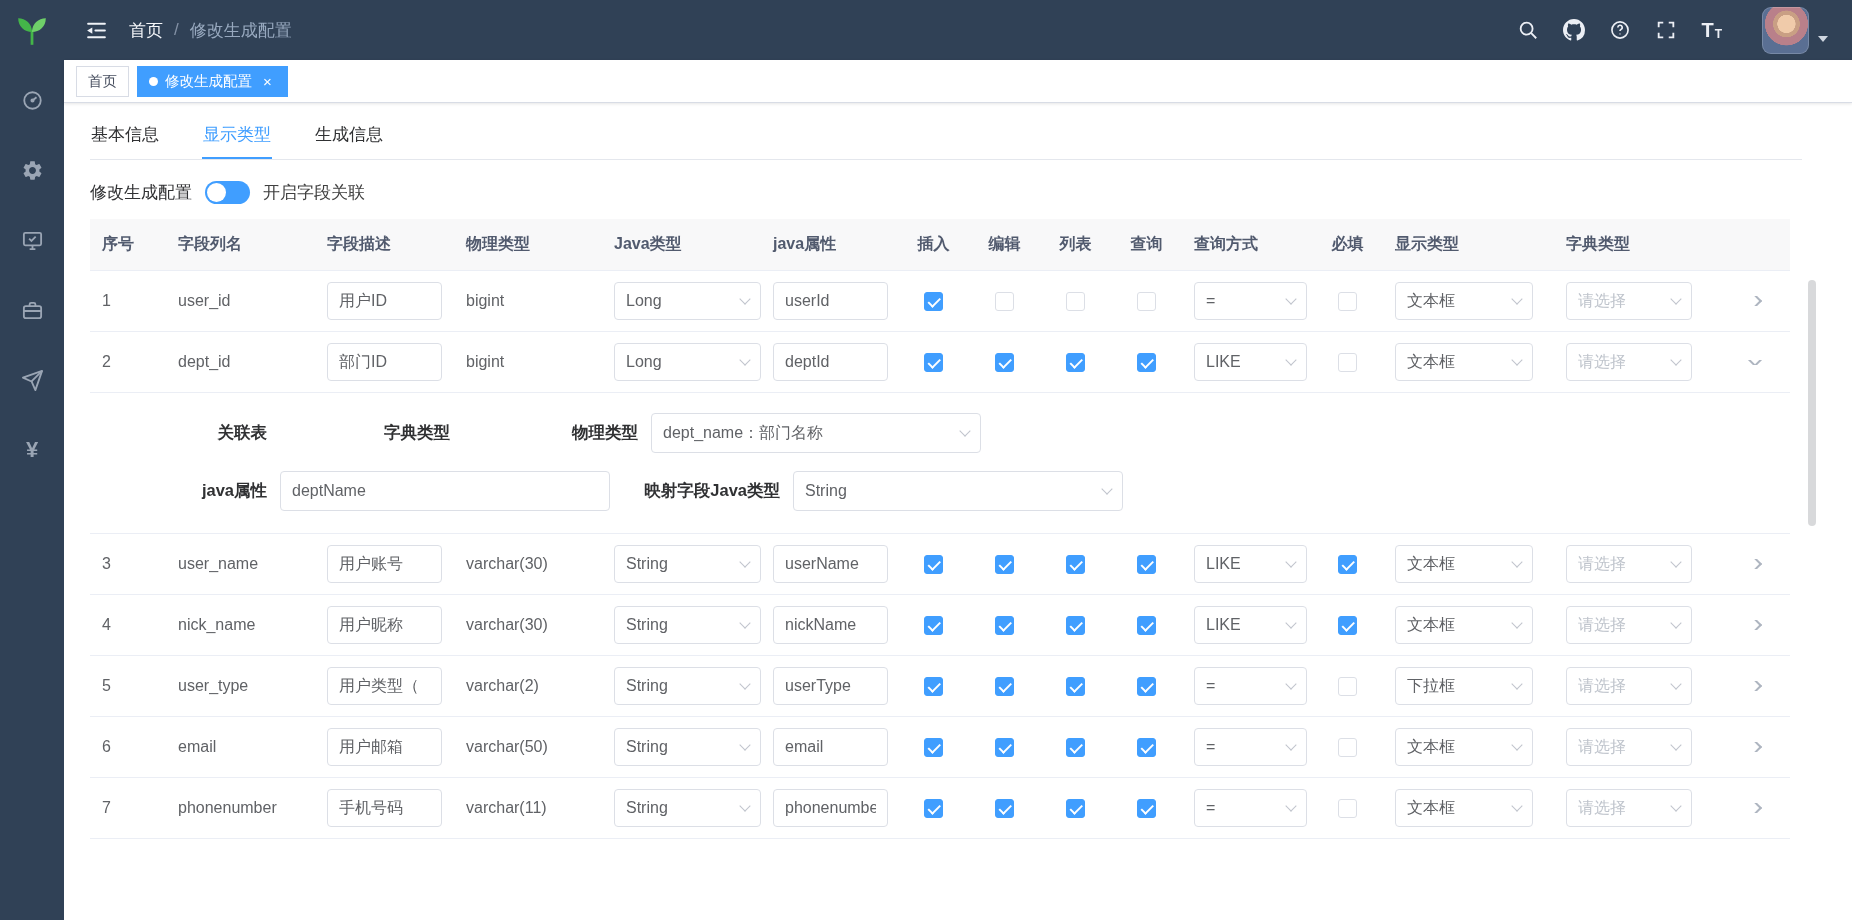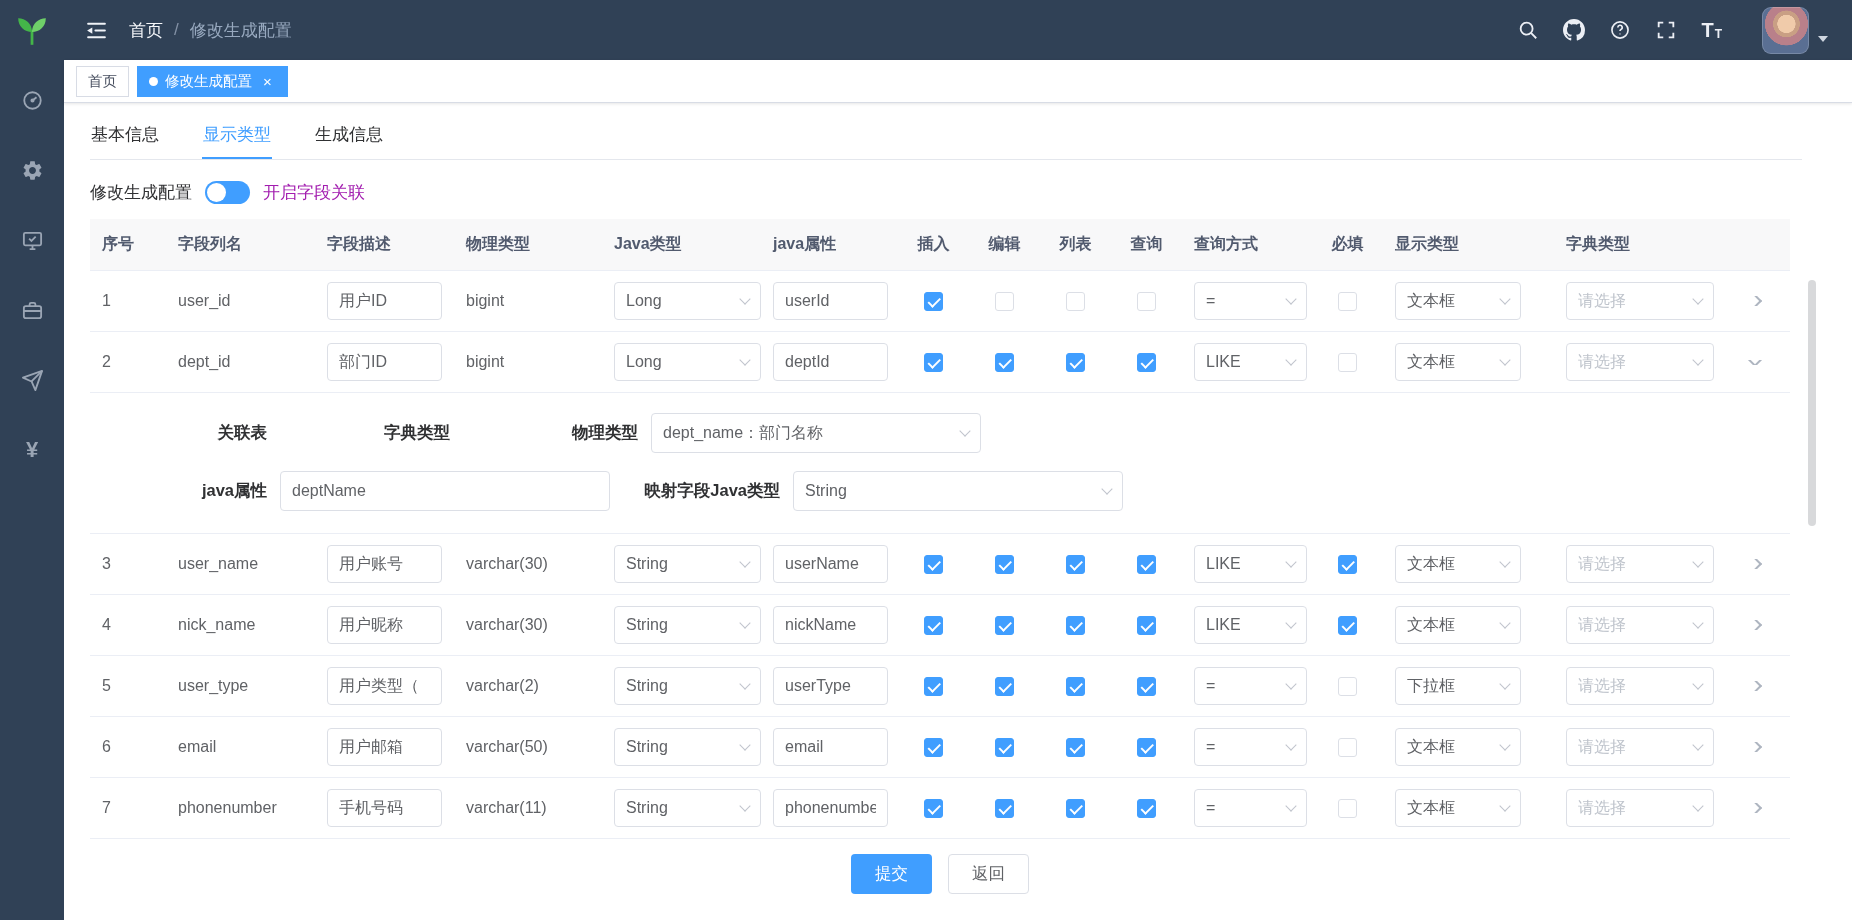--- a/index.html
+++ b/index.html
@@ -48,21 +48,21 @@
   .tag-close{margin-left:7px;font-size:15px;line-height:1;width:17px;height:17px;display:flex;align-items:center;justify-content:center;border-radius:50%}
 
   
   .content{flex:1;padding:8px 0 8px 26px;position:relative;overflow:hidden}
   .tabs{display:flex;border-bottom:1px solid #e4e7ed;height:49px;width:1712px}
   .tab{margin-right:42px;display:flex;align-items:center;font-size:17px;color:#303133;border-bottom:2px solid transparent;cursor:pointer;padding:0 1px}
   .tab.active{color:#409EFF;border-bottom-color:#409EFF}
   .toggle-row{display:flex;align-items:center;height:30px;margin:17px 0 12px;font-size:17px;color:#303133}
   .switch{width:45px;height:23px;border-radius:12px;background:#409EFF;margin:0 13px;position:relative;cursor:pointer;flex-shrink:0}
   .switch-knob{width:19px;height:19px;border-radius:50%;background:#fff;position:absolute;top:2px;left:2px}
-  .toggle-on{color:#a21caf;cursor:pointer}
+  .toggle-on{color:#404040;cursor:pointer}
 
   
   .gen-table{width:1700px;font-size:16px;color:#606266}
   .t-row{display:flex;align-items:center;border-bottom:1px solid #ebeef5;background:#fff}
   .t-head{background:#f8f8f9;height:52px;color:#515a6e;font-weight:700}
   .t-body-row{height:61px}
   .cell{padding-left:12px;flex-shrink:0;display:flex;align-items:center;overflow:hidden;white-space:nowrap}
   .c-seq{width:76px}
   .c-name{width:149px}
   .c-desc{width:139px}
@@ -73,22 +73,22 @@
   .c-querytype{width:130px}
   .c-htmltype{width:171px}
   .c-dicttype{width:171px}
   .c-arrow{width:60px;justify-content:center;padding-left:0}
   .tbl-input{height:38px;width:115px;border:1px solid #dcdfe6;border-radius:4px;padding:0 11px;color:#606266;font-size:16px;font-family:inherit;outline:none;background:#fff}
   .select{height:38px;border:1px solid #dcdfe6;border-radius:4px;background:#fff;display:flex;align-items:center;justify-content:space-between;padding:0 11px;color:#606266;font-size:16px;cursor:pointer;white-space:nowrap;overflow:hidden}
   .select span{overflow:hidden;text-overflow:ellipsis}
   .select.placeholder span{color:#bfc4cc}
   .c-javatype .select{width:153px}
   .c-querytype .select{width:113px}
-  .c-htmltype .select{width:126px}
-  .c-dicttype .select{width:148px}
+  .c-htmltype .select{width:138px}
+  .c-dicttype .select{width:126px}
   .caret{width:8px;height:8px;border-right:1.6px solid #c0c4cc;border-bottom:1.6px solid #c0c4cc;transform:rotate(45deg);flex-shrink:0;margin-left:7px;margin-top:-4px}
   .checkbox{width:19px;height:19px;border-radius:3px;border:1px solid #dcdfe6;background:#fff;position:relative;cursor:pointer;flex-shrink:0}
   .checkbox.checked{background:#409EFF;border-color:#409EFF}
   .checkbox.checked::after{content:"";position:absolute;left:6px;top:2.5px;width:4.5px;height:9.5px;border:solid #fff;border-width:0 2px 2px 0;transform:rotate(45deg)}
   .arrow{width:10px;height:10px;border-right:2px solid #aeb5c0;border-bottom:2px solid #aeb5c0;cursor:pointer;display:inline-block}
   .arrow.right{transform:rotate(-45deg)}
   .arrow.down{transform:rotate(45deg);margin-top:-5px}
 
   
   .relation-panel{border-bottom:1px solid #ebeef5;padding:20px 0 22px;background:#fff}
@@ -705,21 +705,17 @@
                   <i class="caret"></i>
                 </div>
     </div>
     <div class="cell c-arrow">
                 <i class="arrow right"></i>
               </div>
   </div>
 </div>
       </div>
 
-      <div class="footer-actions">
-        <button class="btn btn-primary">提交</button>
-        <button class="btn btn-default">返回</button>
-      </div>
 
       <div class="v-scrollbar"></div>
     </div>
   </div>
 </div>
 
 </body></html>

